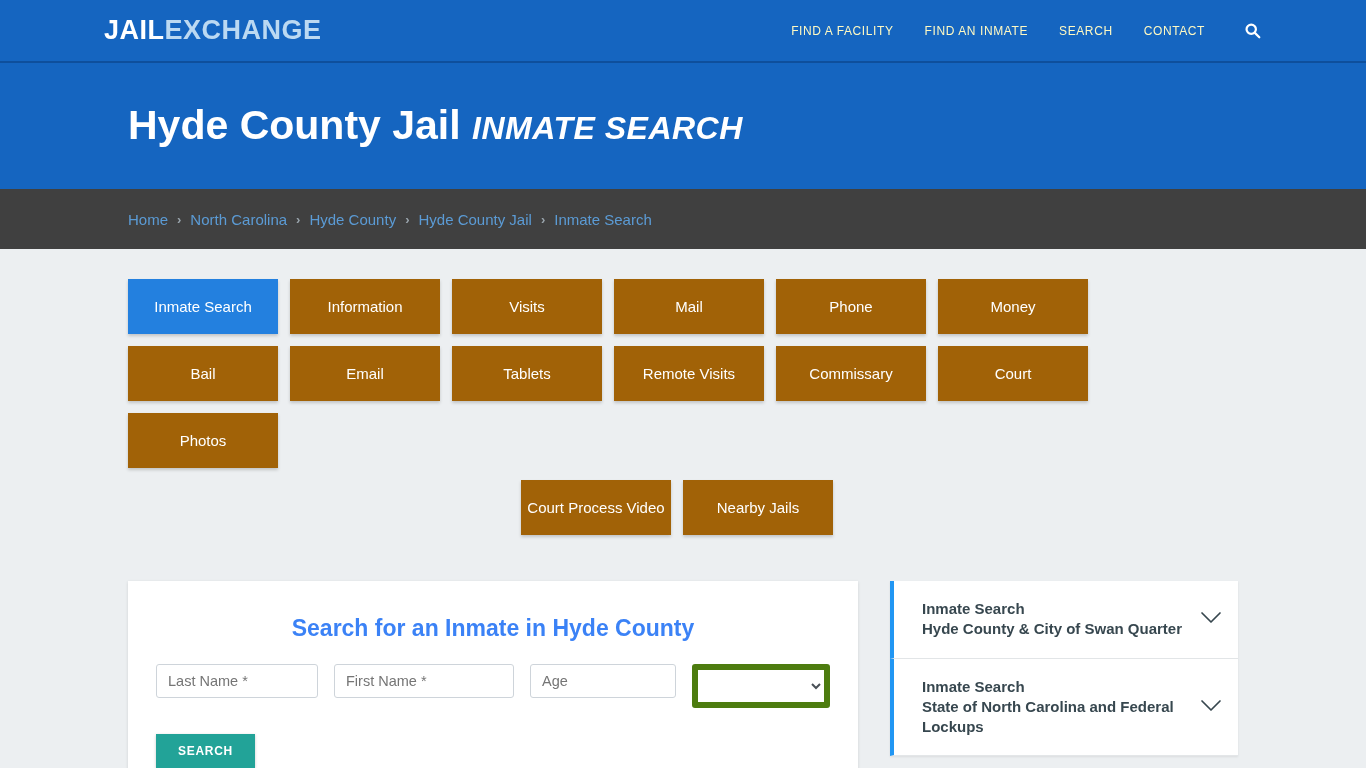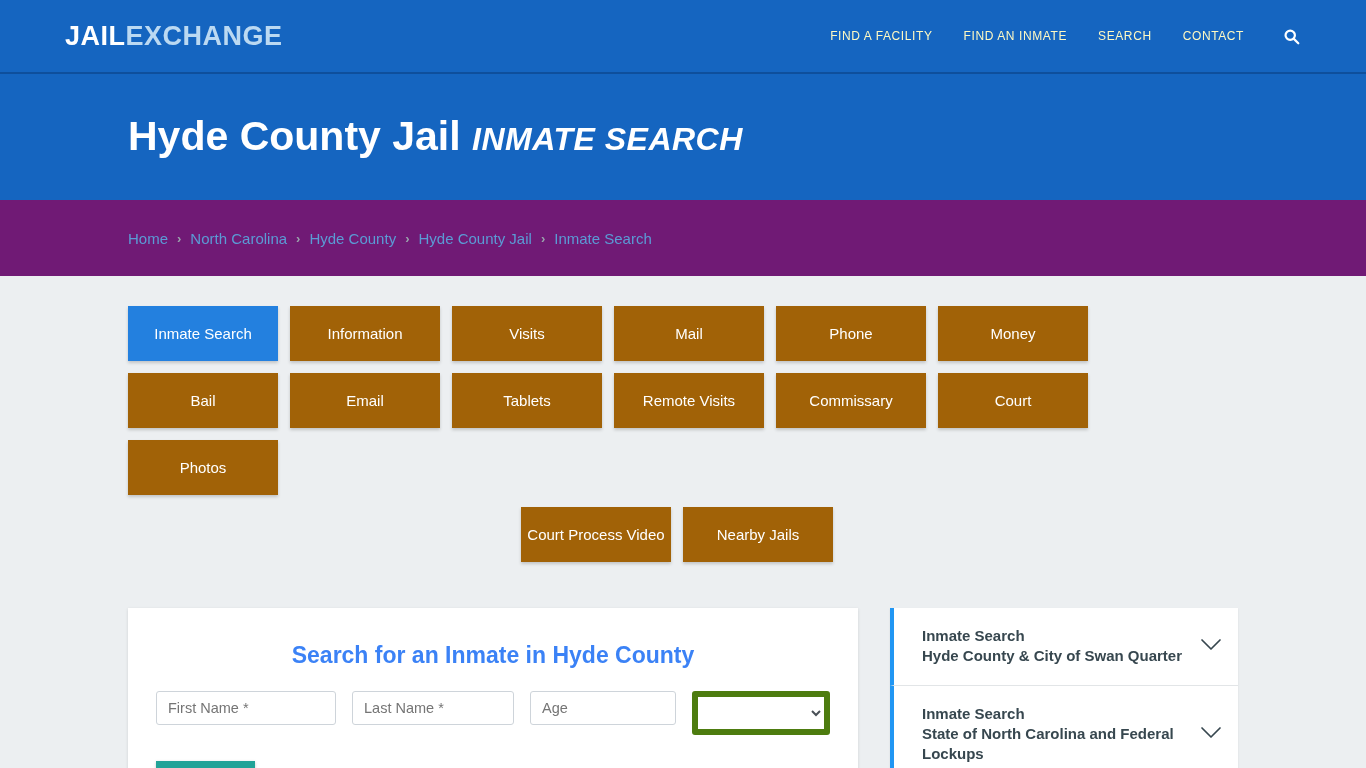--- a/index.html
+++ b/index.html
@@ -6,26 +6,26 @@
   html, body {
     margin: 0; padding: 0;
     width: 1366px; height: 768px;
     overflow: hidden;
     background: #eceff1;
     font-family: "Liberation Sans", sans-serif;
   }
 
   
   .topbar {
-    height: 74px;
+    height: 63px;
     background: #1565c0;
     border-bottom: 2px solid #0e4f9c;
     display: flex;
     align-items: center;
-    padding: 0 65px;
+    padding: 0 104px;
     position: relative;
   }
   .logo {
     font-size: 27px;
     font-weight: bold;
     letter-spacing: 0.5px;
     line-height: 1;
     white-space: nowrap;
   }
   .logo .l1 { color: #ffffff; }
@@ -72,22 +72,22 @@
   }
   .hero h1 .sub {
     font-size: 32px;
     font-style: italic;
     font-weight: bold;
     letter-spacing: 0.5px;
   }
 
   
   .crumbs-band {
-    background: #701a75;
-    height: 76px;
+    background: #404040;
+    height: 60px;
     display: flex;
     align-items: center;
     padding: 0 128px;
   }
   .crumbs { display: flex; align-items: center; font-size: 15px; }
   .crumbs a { color: #5b9bd5; text-decoration: none; white-space: nowrap; }
   .crumbs .sep {
     color: #9aa5ad;
     font-size: 13px;
     margin: 0 9px;
@@ -281,22 +281,22 @@
     <button class="tab">Court Process Video</button>
     <button class="tab">Nearby Jails</button>
   </div>
 
   <div class="content">
 
     <div>
       <div class="card">
         <h2>Search for an Inmate in Hyde County</h2>
         <div class="form-row">
+          <input id="last-name-field" type="text" placeholder="Last Name *" style="">
           <input id="first-name-field" type="text" placeholder="First Name *" style="">
-          <input id="last-name-field" type="text" placeholder="Last Name *" style="">
           <input id="age-field" type="text" placeholder="Age" style="">
           <select id="race-select">
             <option>Race</option>
           </select>
         </div>
         <button class="search-btn">SEARCH</button>
       </div>
 
     </div>
 

